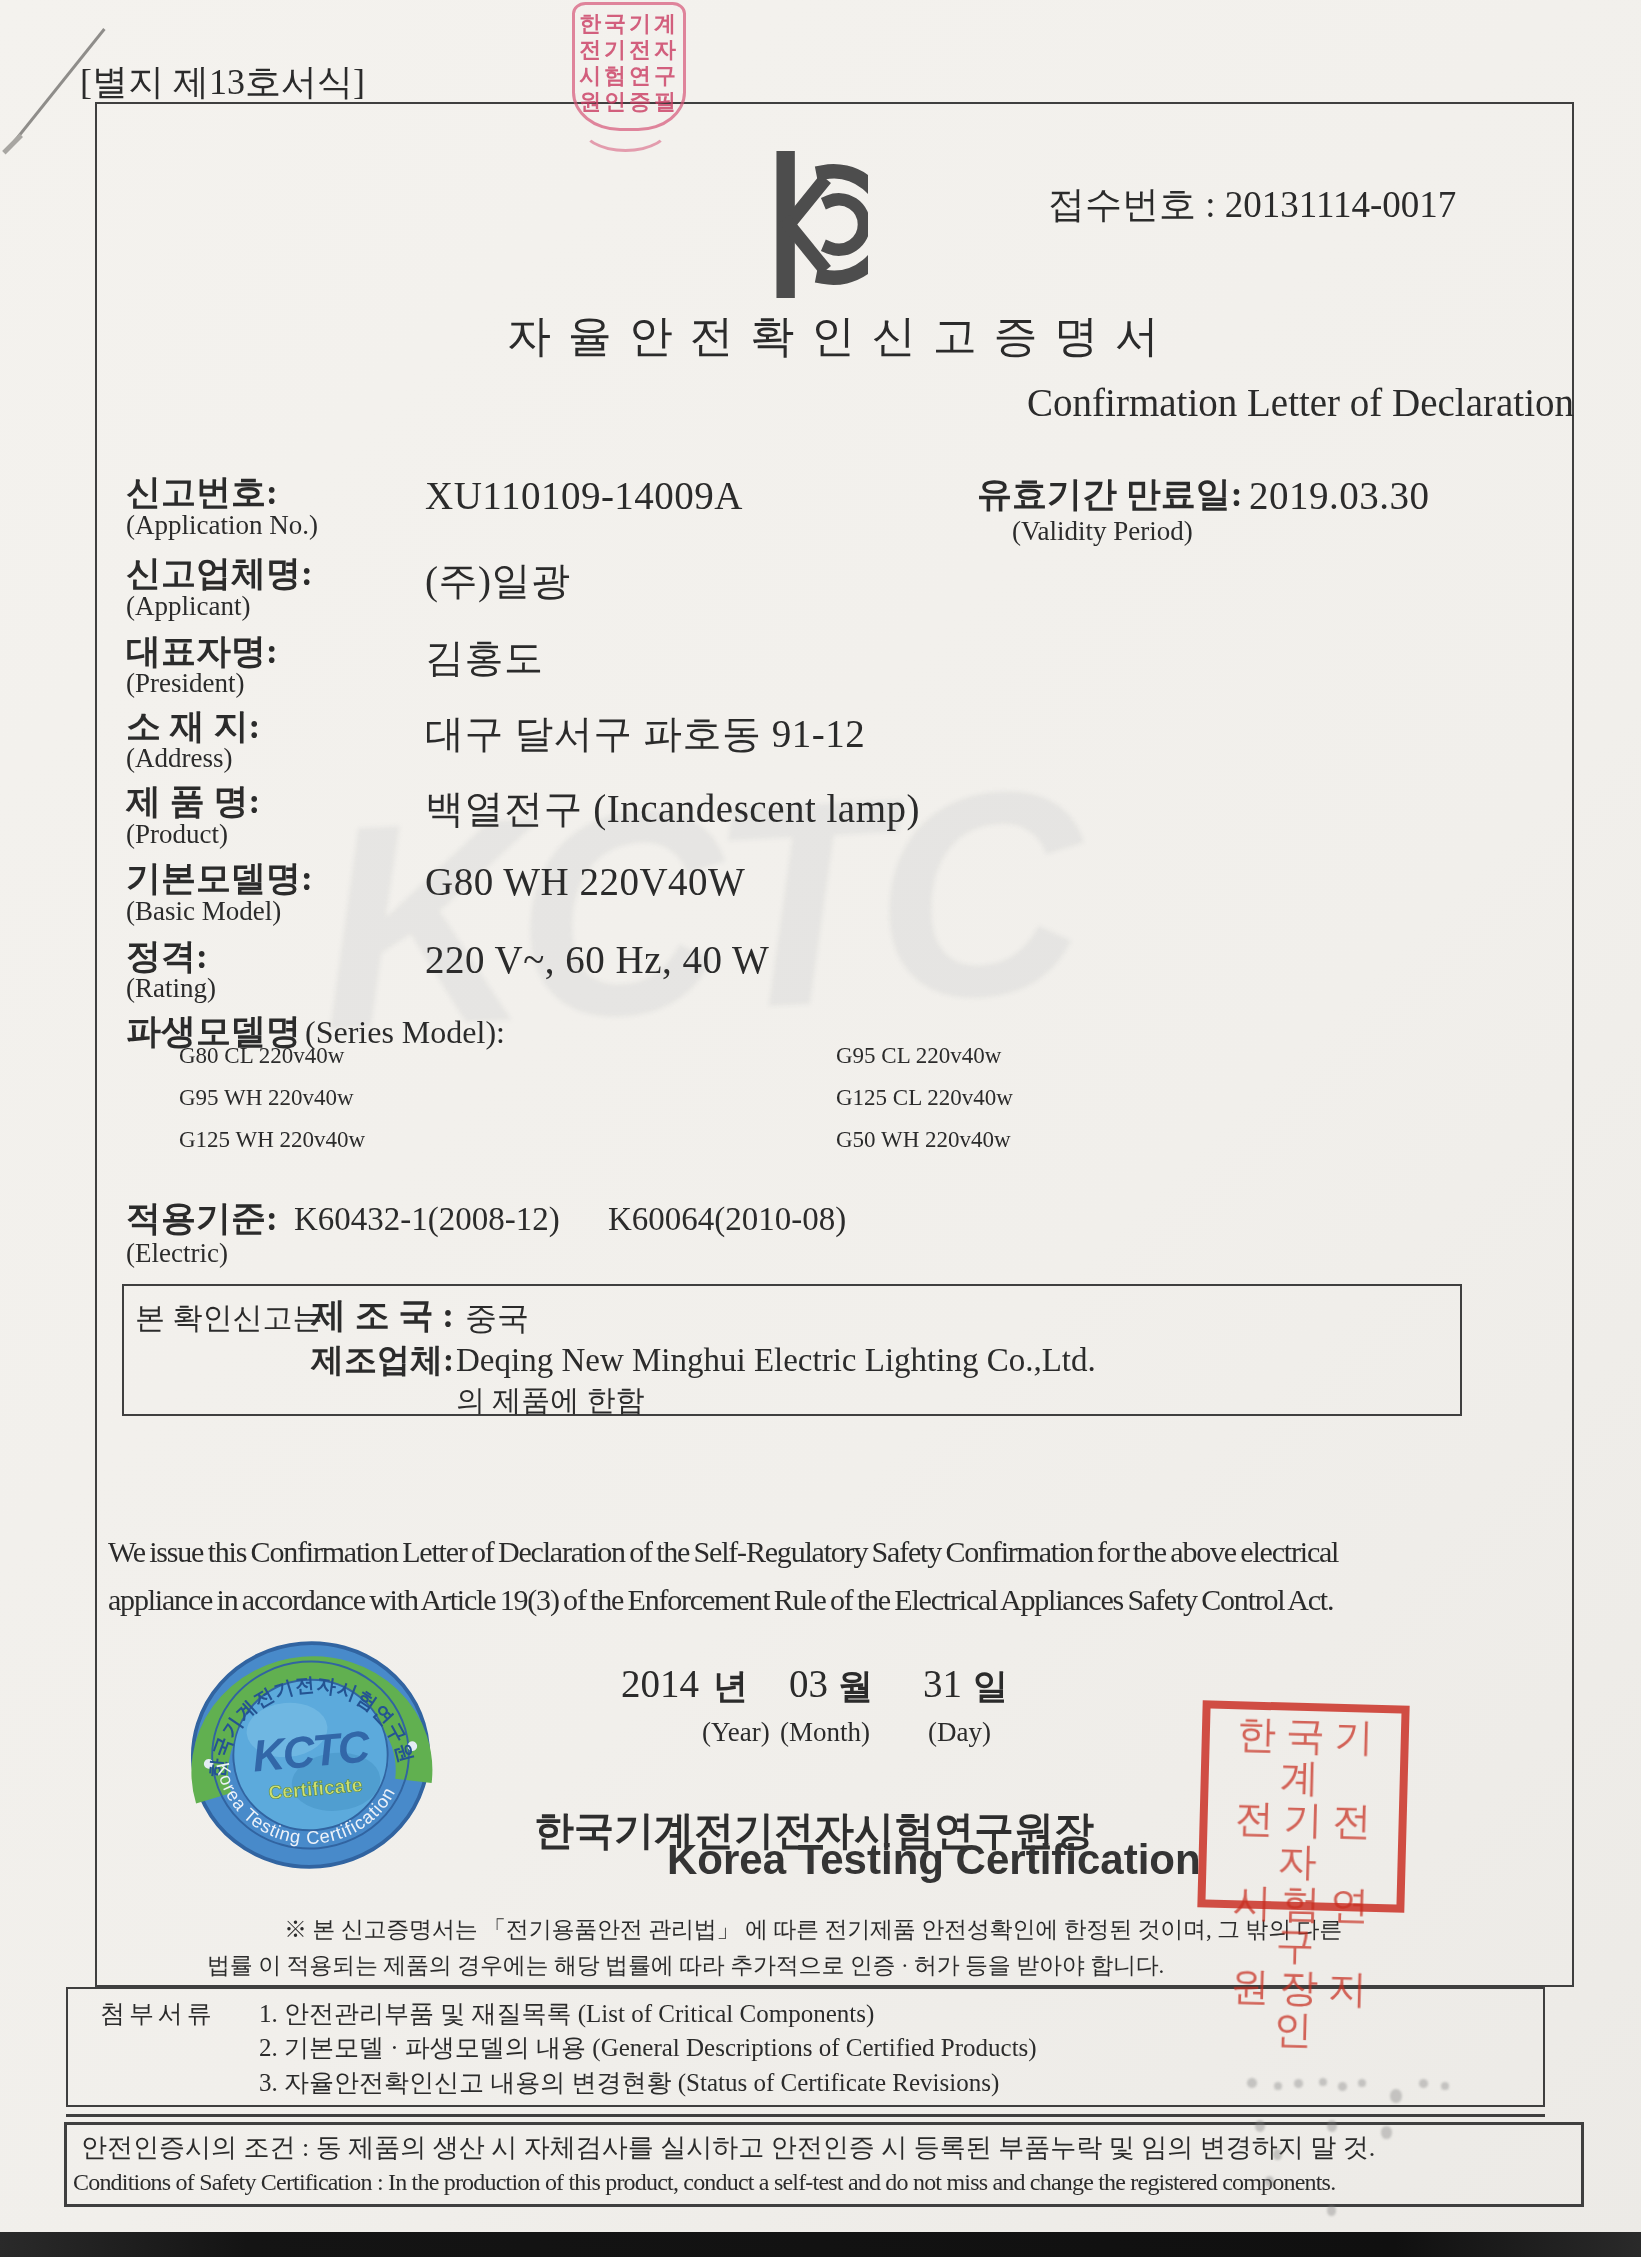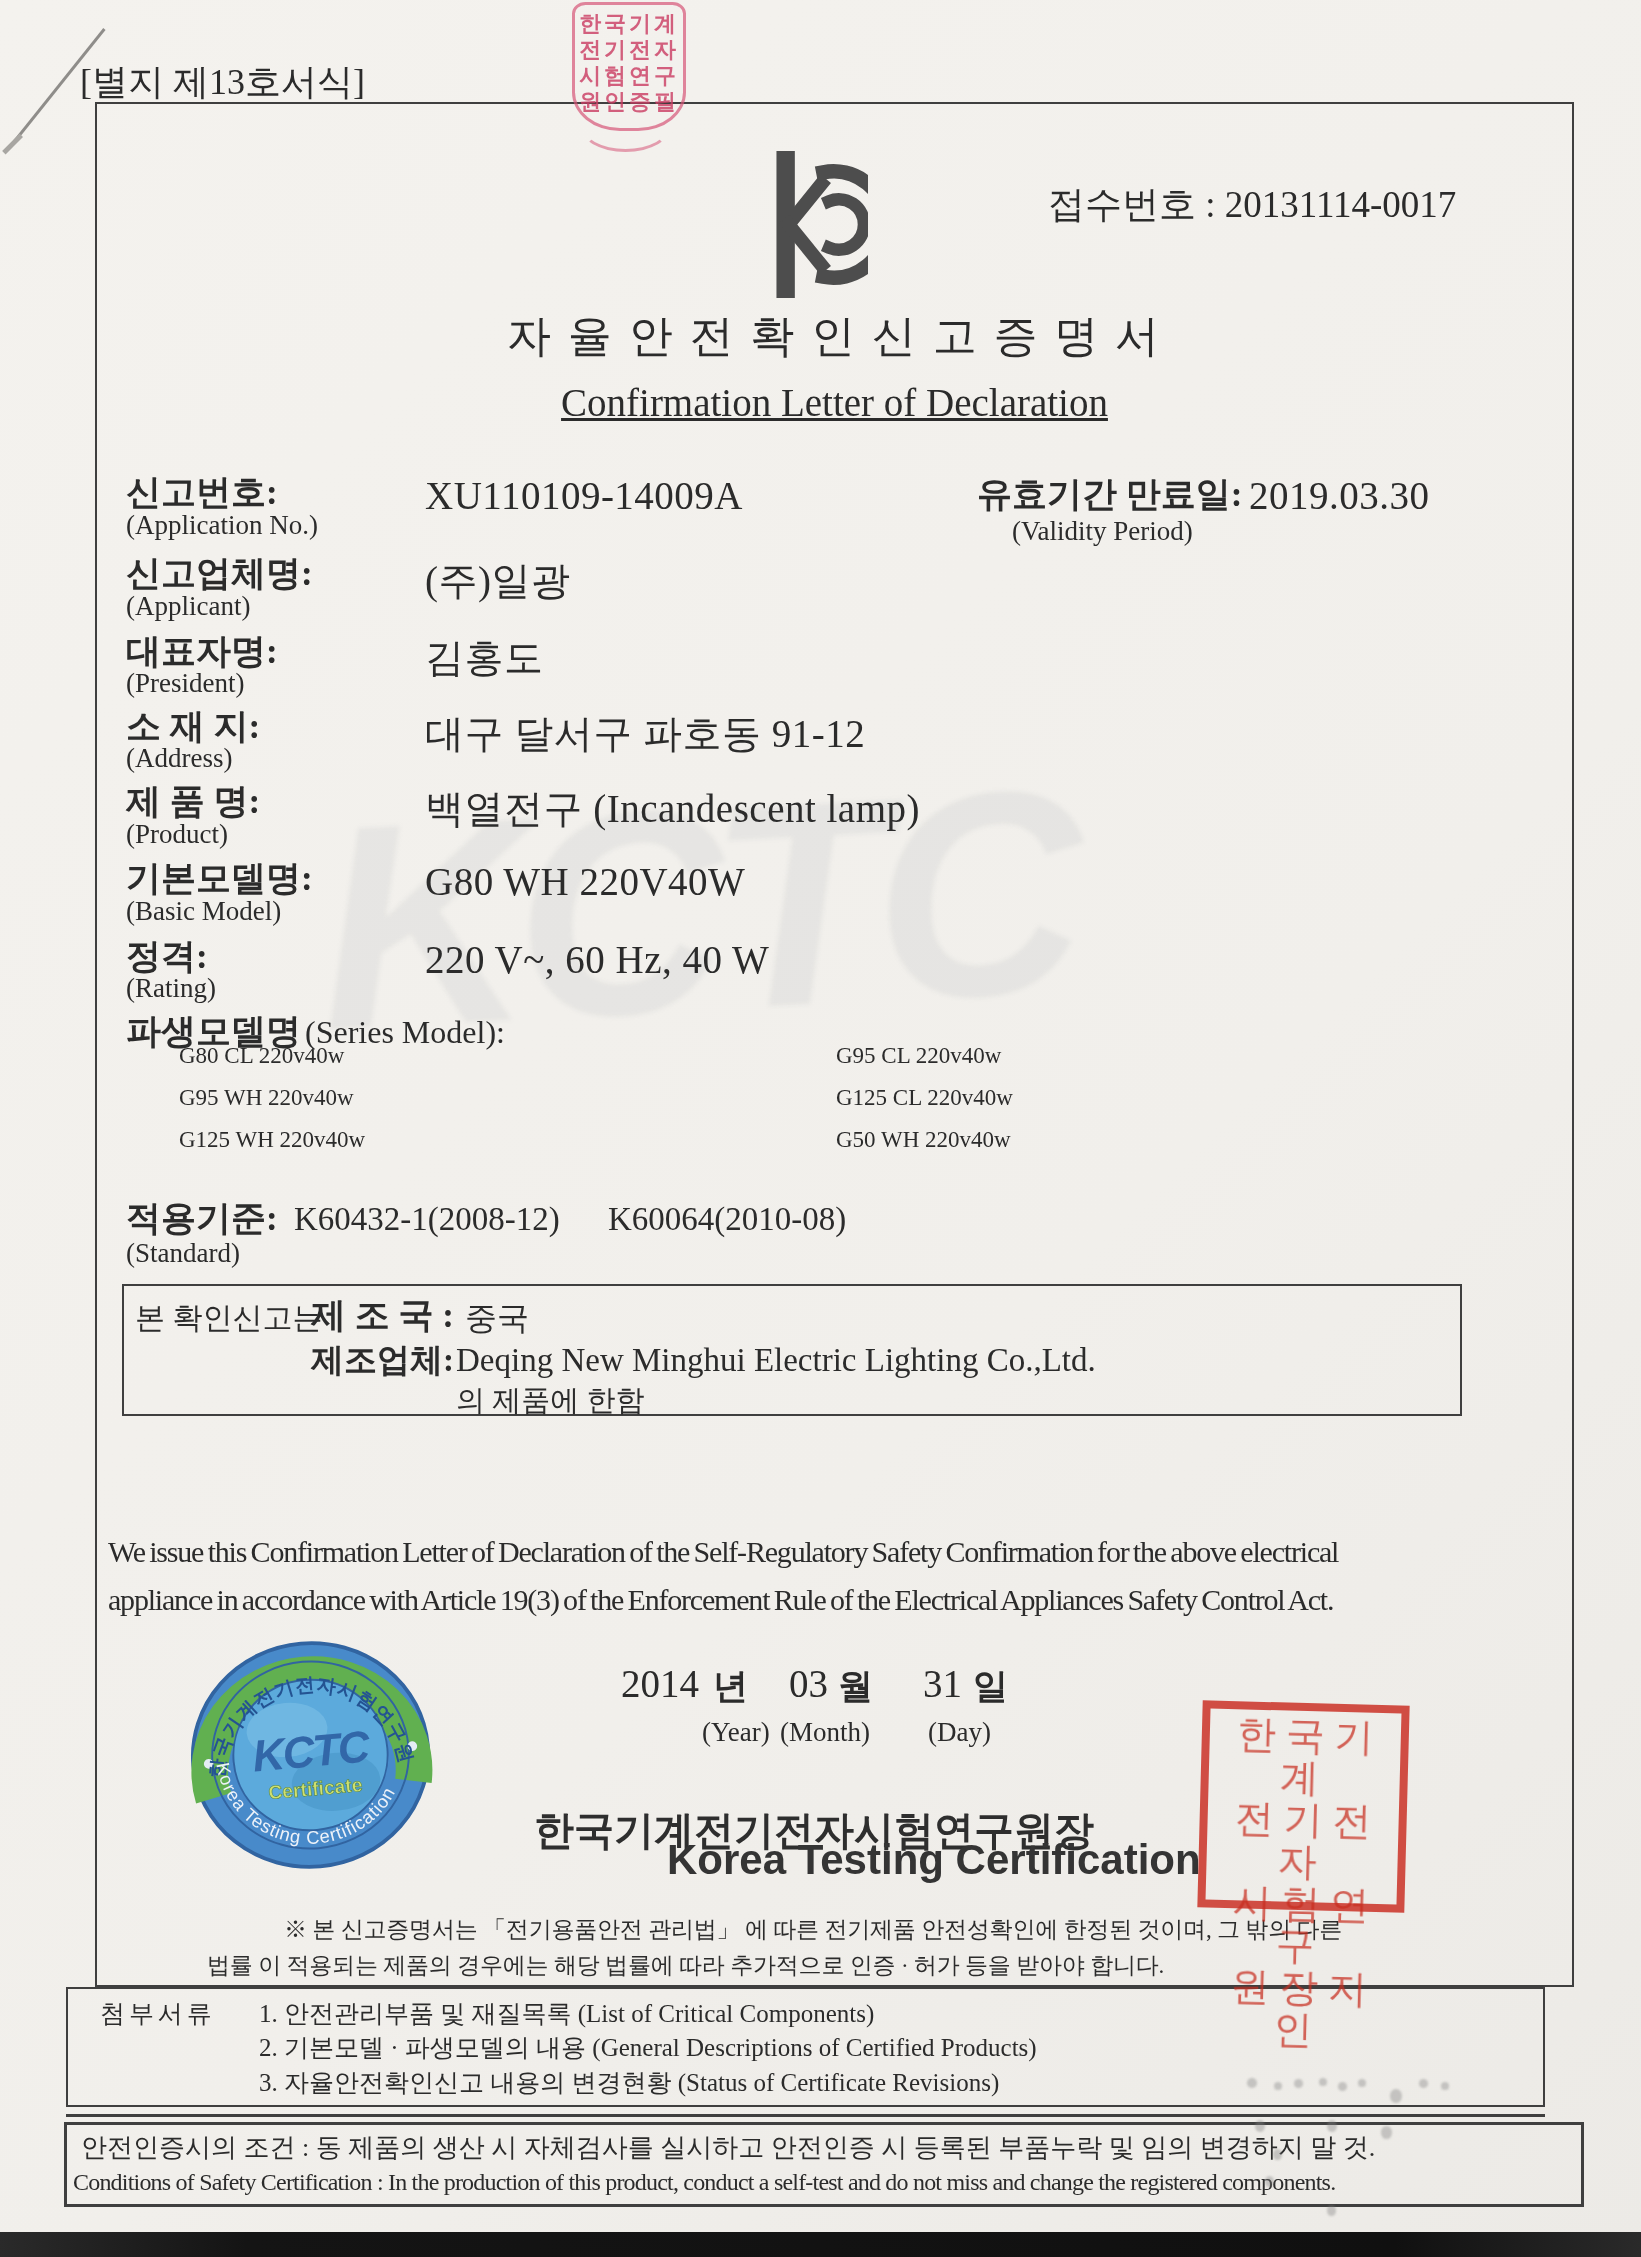--- a/index.html
+++ b/index.html
@@ -106,21 +106,21 @@
       <path d="M60,52 A26,26 0 1 1 60,100" stroke-width="13"></path>
     </g>
   </svg>
 
   <div class="abs" style="left:1048px;top:180px;font-size:37px;">
     <span>접수번호 :</span>
     <span>20131114-0017</span>
   </div>
 
   <div class="abs" style="left:95px;top:307px;width:1479px;text-align:center;font-size:44px;letter-spacing:2.9px;font-weight:500;">자 율 안 전 확 인 신 고 증 명 서</div>
-  <div class="abs" style="left:95px;top:380px;width:1479px;text-align:center;font-size:39px;text-decoration:underline;">Confirmation Letter of Declaration</div>
+  <div class="abs" style="left:95px;top:380px;width:1479px;text-align:right;font-size:39px;">Confirmation Letter of Declaration</div>
 
   <div class="abs lbl" style="left:126px;top:469px;">신고번호:</div>
   <div class="abs field-en" style="left:126px;top:510px;">(Application No.)</div>
   <div class="abs val" style="left:425px;top:473px;">XU110109-14009A</div>
 
   <div class="abs lbl" style="left:977px;top:471px;">유효기간 만료일:</div>
   <div class="abs val" style="left:1249px;top:473px;">2019.03.30</div>
   <div class="abs field-en" style="left:1012px;top:516px;">(Validity Period)</div>
 
   <div class="abs lbl" style="left:126px;top:550px;">신고업체명:</div>
@@ -158,21 +158,21 @@
   </div>
   <div class="abs models" style="left:836px;top:1035px;">
     <div>G95 CL 220v40w</div>
     <div>G125 CL 220v40w</div>
     <div>G50 WH 220v40w</div>
   </div>
 
   <div class="abs lbl" style="left:126px;top:1195px;">적용기준:</div>
   <div class="abs" style="left:294px;top:1201px;font-size:33px;">K60432-1(2008-12)</div>
   <div class="abs" style="left:608px;top:1201px;font-size:33px;">K60064(2010-08)</div>
-  <div class="abs field-en" style="left:126px;top:1238px;">(Standard)</div>
+  <div class="abs field-en" style="left:126px;top:1238px;">(Electric)</div>
 
   <div class="box" style="left:122px;top:1284px;width:1340px;height:132px;border-width:2.9px;"></div>
   <div class="abs" style="left:135px;top:1298px;font-size:30px;">본 확인신고는</div>
   <div class="abs" style="left:311px;top:1292px;font-size:35px;font-weight:700;">제 조 국 :</div>
   <div class="abs" style="left:465px;top:1297px;font-size:32px;">중국</div>
   <div class="abs" style="left:311px;top:1338px;font-size:33px;font-weight:700;">제조업체:</div>
   <div class="abs" style="left:456px;top:1342px;font-size:33px;">Deqing New Minghui Electric Lighting Co.,Ltd.</div>
   <div class="abs" style="left:456px;top:1381px;font-size:29px;">의 제품에 한함</div>
 
   <div class="abs" style="left:108px;top:1535px;font-size:30px;letter-spacing:-1.2px;word-spacing:-1.9px;">We issue this Confirmation Letter of Declaration of the Self-Regulatory Safety Confirmation for the above electrical</div>

